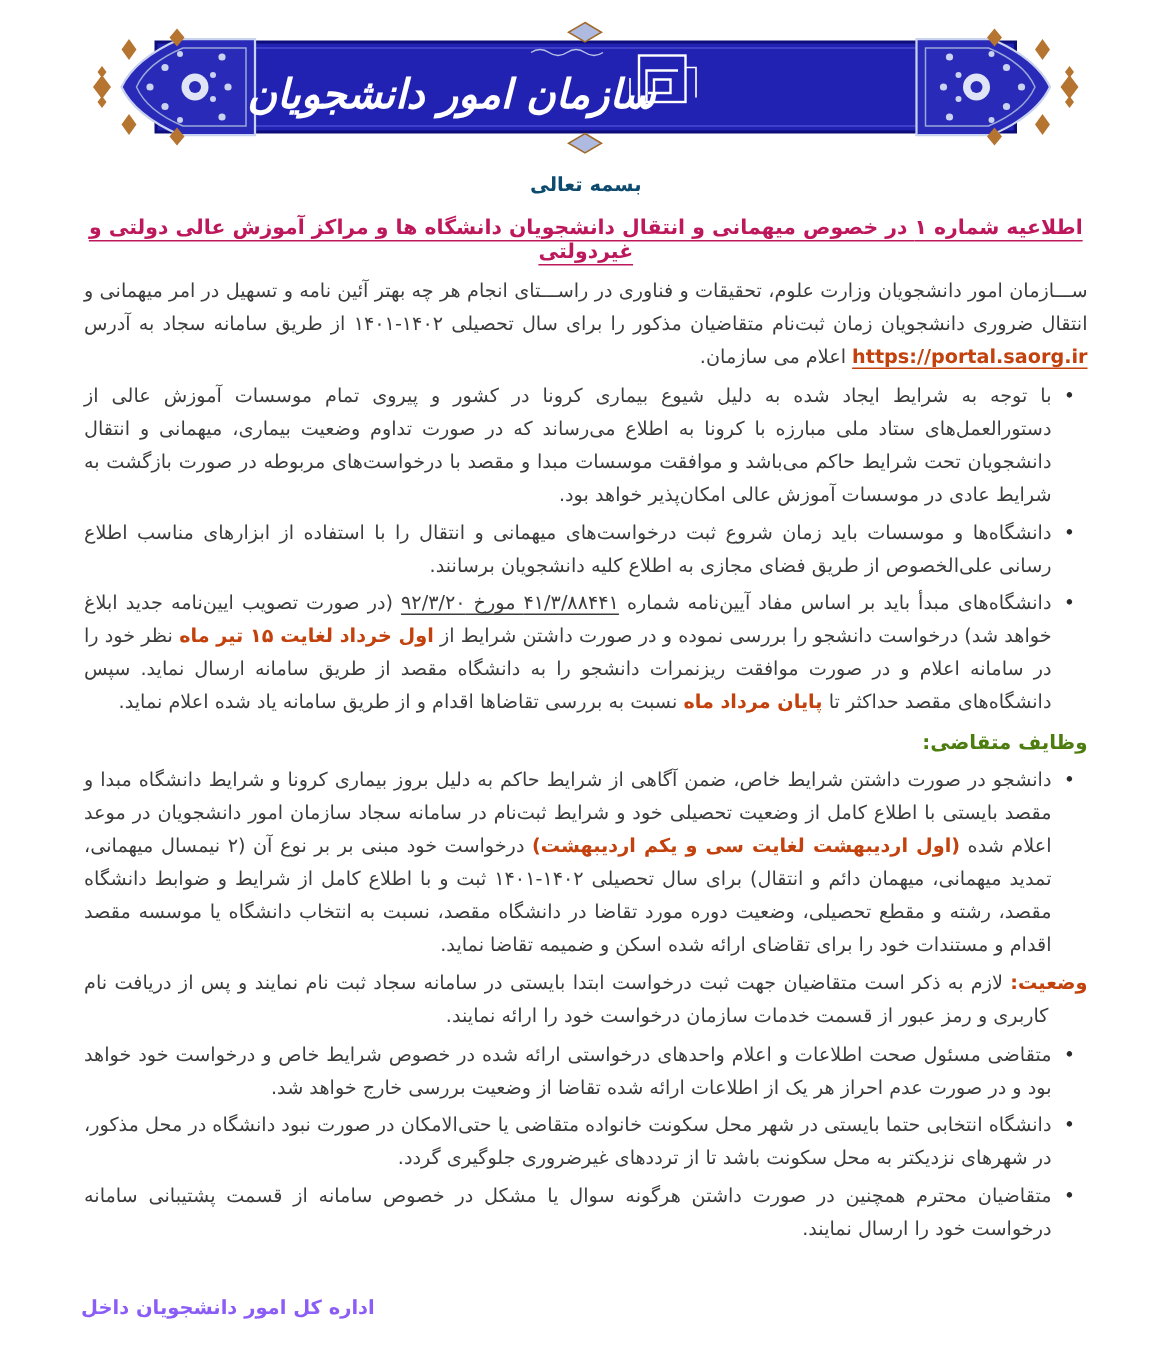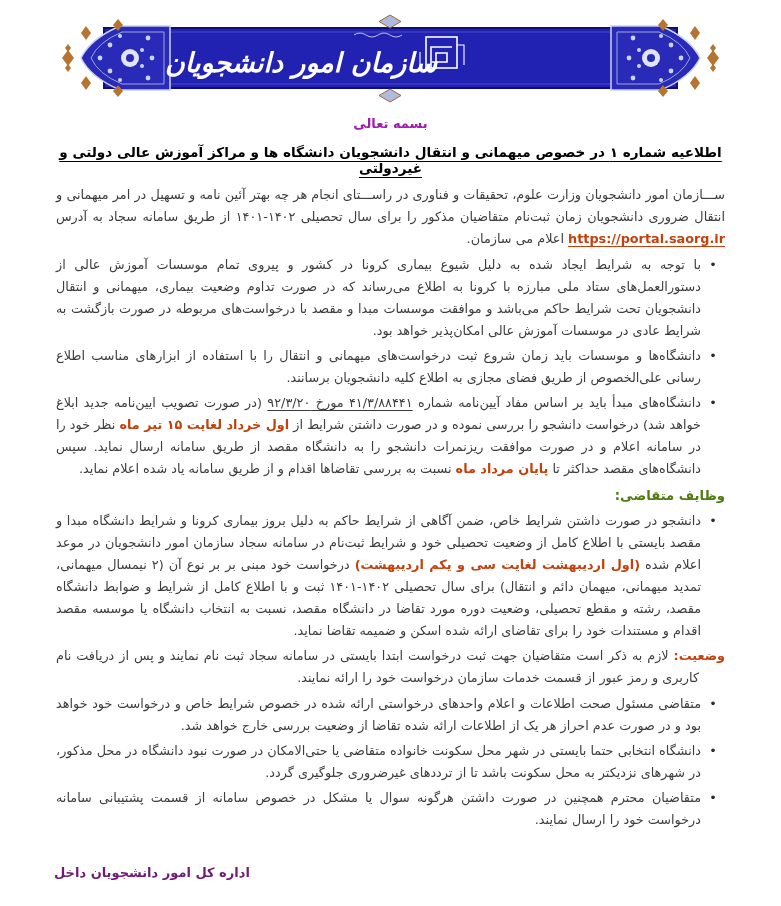--- a/index.html
+++ b/index.html
@@ -2,39 +2,39 @@
 <html lang="fa"><head>
 <meta charset="utf-8">
 <style>
   html,body{margin:0;padding:0;background:#ffffff;}
   .page{
     width:781px;height:906px;box-sizing:border-box;position:relative;
     padding:14px 56px 0 56px;background:#fff;overflow:hidden;
     direction:rtl;font-family:"DejaVu Sans",sans-serif;color:#3d3d3d;
   }
   .banner-wrap{text-align:center;margin:0 -10px;}
-  .bismillah{text-align:center;font-weight:bold;font-size:13px;color:#a21caf;margin-top:8px;}
+  .bismillah{text-align:center;font-weight:bold;font-size:13px;color:#0c4a6e;margin-top:8px;}
   .title{
-    text-align:center;font-weight:bold;font-size:13.6px;color:#000000;margin-top:13px;
+    text-align:center;font-weight:bold;font-size:13.6px;color:#be185d;margin-top:13px;
     text-decoration:underline;text-underline-offset:4px;
   }
   .body-blocks{margin-top:8px;font-size:12.8px;line-height:22px;}
   .block{text-align:justify;margin-bottom:3px;}
   .para{margin-bottom:4px;}
   .para.hanging{padding-right:26px;text-indent:-26px;}
   .bullet{display:flex;}
   .dot{flex:0 0 24px;text-align:center;color:#2b2b2b;}
   .btext{flex:1;text-align:justify;}
   .heading{font-weight:bold;color:#4d7c0f;font-size:13.2px;margin:5px 0 3px 0;}
   .b{font-weight:bold;color:#c2410c;}
   .u{text-decoration:underline;text-underline-offset:3px;}
   .ltr{direction:ltr;unicode-bidi:embed;}
   .footer{
     position:absolute;left:54px;bottom:26px;font-weight:bold;
-    font-size:13px;color:#701a75;direction:rtl;
+    font-size:13px;color:#8b5cf6;direction:rtl;
   }
 </style>
 </head>
 <body>
 
 <div class="page">
 
   <div class="banner-wrap">
     <svg viewBox="0 0 665 90" width="665" height="90">
 

